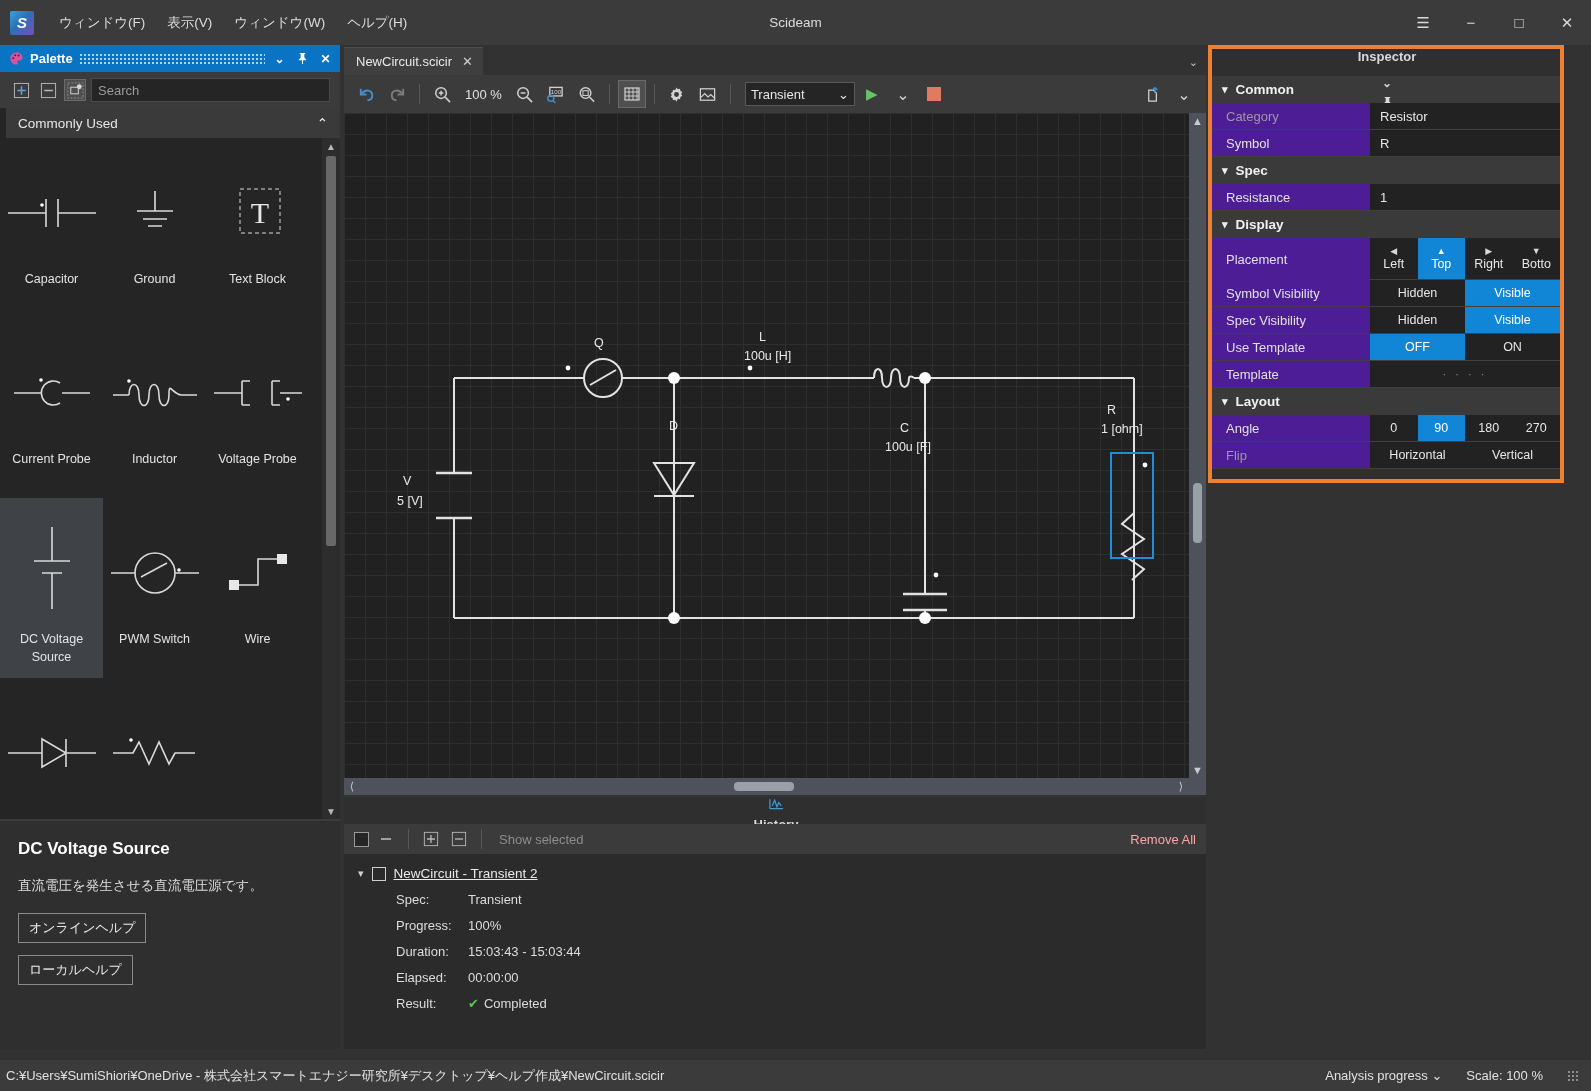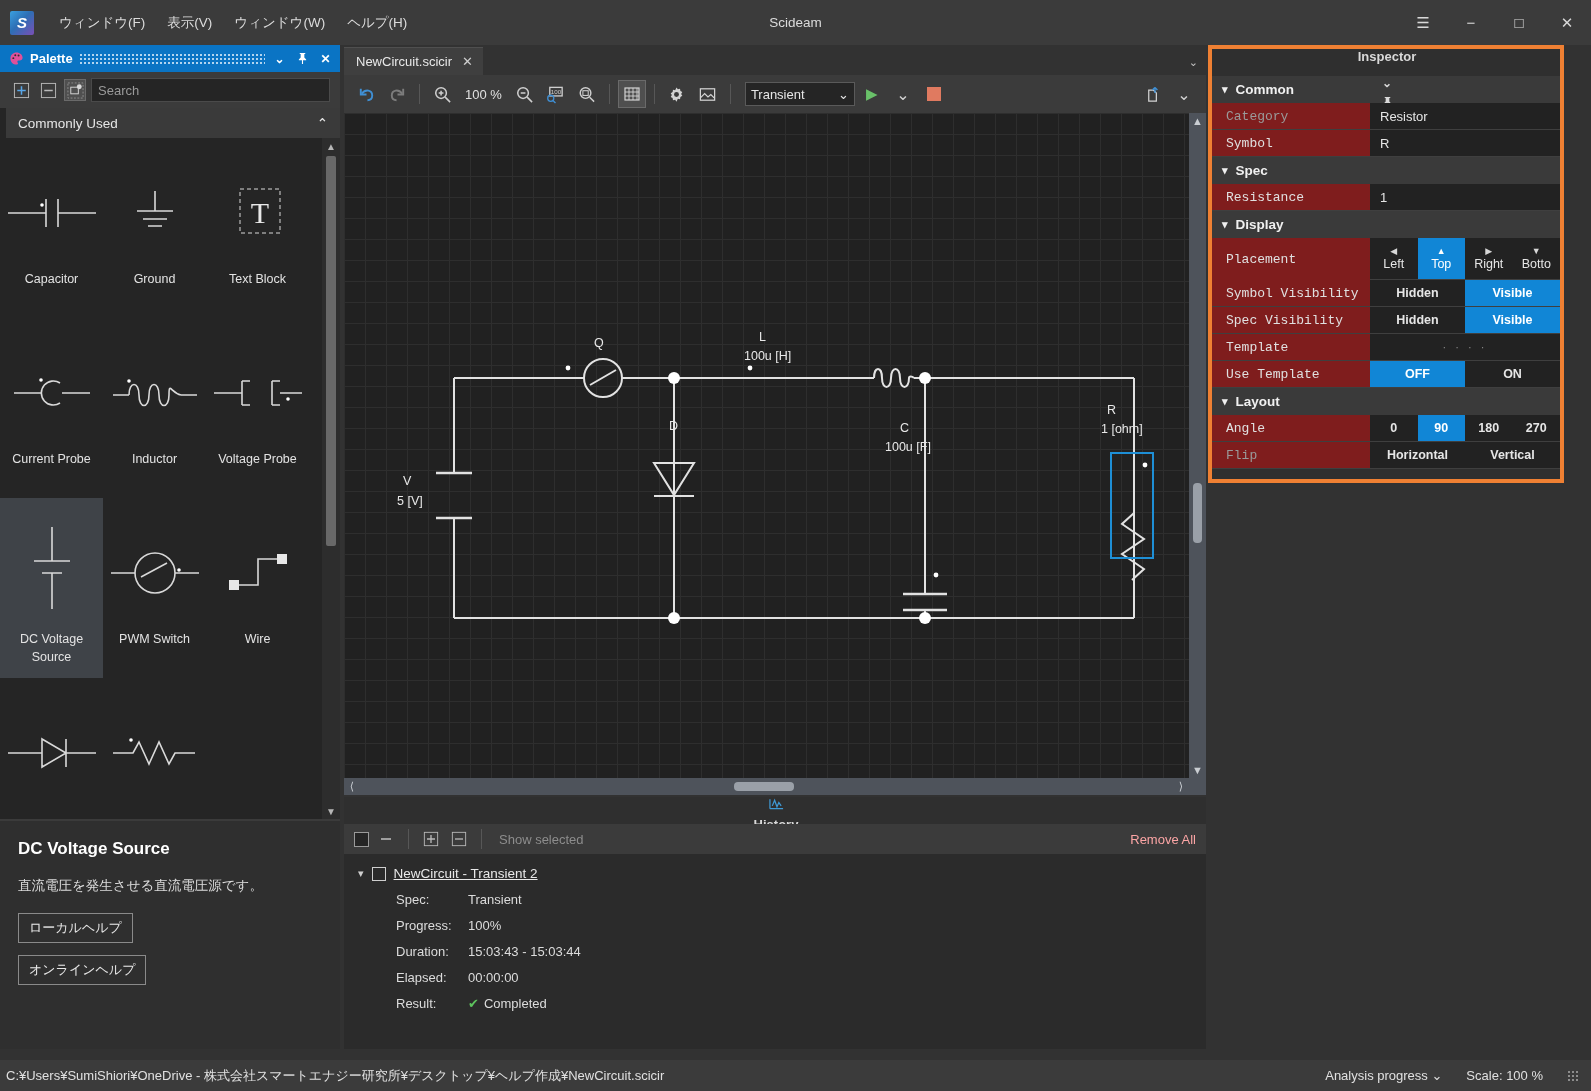--- a/index.html
+++ b/index.html
@@ -186,32 +186,32 @@
     position: absolute; left: 1208px; top: 45px; width: 356px; height: 438px;
     border: 4px solid #ef8033; background: #2f2f2f; overflow: hidden;
   }
   #inspector-inner { width: 100%; height: 100%; overflow: hidden; }
   .insp-group {
     height: 27px; display: flex; align-items: center; gap: 8px; padding-left: 10px;
     font-size: 13.5px; font-weight: bold; color: #f0f0f0; background: #3a3a3a;
   }
   .insp-row { display: flex; height: 27px; border-bottom: 1px solid #3f3f3f; }
   .insp-key {
-    width: 158px; background: #7f1d1d; display: flex; align-items: center; padding-left: 14px;
-    font-size: 13px; color: #e0e0e0; font-family: Liberation Mono, monospace;
+    width: 158px; background: #4c1d95; display: flex; align-items: center; padding-left: 14px;
+    font-size: 13px; color: #e0e0e0;
   }
   .insp-key.dim { color: #9a9a9a; }
   .insp-val {
     flex: 1; background: #222222; display: flex; align-items: center; padding-left: 10px;
     font-size: 13px; color: #e6e6e6;
   }
   .seg { flex: 1; background: #222222; display: flex; }
   .seg-item {
     flex: 1; display: flex; align-items: center; justify-content: center;
-    font-size: 12.5px; color: #e6e6e6; min-width: 0; white-space: nowrap; overflow: hidden; font-weight: bold;
+    font-size: 12.5px; color: #e6e6e6; min-width: 0; white-space: nowrap; overflow: hidden;
   }
   .seg-item.on { background: #1186d6; color: #ffffff; }
   .placement-row { height: 42px; }
   .placement-row .insp-key { height: 42px; }
   .place-seg { flex: 1; background: #222222; display: flex; }
   .place-item {
     flex: 1; display: flex; flex-direction: column; align-items: center; justify-content: center;
     font-size: 12.5px; color: #e6e6e6; gap: 1px; white-space: nowrap; overflow: hidden;
   }
   .place-item.on { background: #1186d6; color: #ffffff; }
@@ -425,22 +425,22 @@
       <div id="palette-scroll">
         <div class="sb-arrow">▲</div>
         <div id="palette-thumb"></div>
         <div class="sb-arrow" style="position:absolute;bottom:0;left:0;right:0;">▼</div>
       </div>
     </div>
 
     <div id="desc-panel">
       <div id="desc-title">DC Voltage Source</div>
       <div id="desc-text">直流電圧を発生させる直流電圧源です。</div>
+      <div><span class="help-btn">オンラインヘルプ</span></div>
       <div><span class="help-btn">ローカルヘルプ</span></div>
-      <div><span class="help-btn">オンラインヘルプ</span></div>
     </div>
   </div>
 
   <div id="editor">
     <div id="tabbar">
       <div class="doc-tab">
         <span>NewCircuit.scicir</span>
         <span class="tab-close">✕</span>
       </div>
       <span id="tabbar-chevron">⌄</span>
@@ -747,30 +747,30 @@
         </div>
       </div>
       <div class="insp-row">
         <div class="insp-key">Spec Visibility</div>
         <div class="seg">
           <div class="seg-item">Hidden</div>
           <div class="seg-item on">Visible</div>
         </div>
       </div>
       <div class="insp-row">
-        <div class="insp-key">Template</div>
-        <div class="insp-val" style="padding:0;">
-          <span class="tpl-dots">· · · ·</span>
-        </div>
-      </div>
-      <div class="insp-row">
         <div class="insp-key">Use Template</div>
         <div class="seg">
           <div class="seg-item on">OFF</div>
           <div class="seg-item">ON</div>
+        </div>
+      </div>
+      <div class="insp-row">
+        <div class="insp-key">Template</div>
+        <div class="insp-val" style="padding:0;">
+          <span class="tpl-dots">· · · ·</span>
         </div>
       </div>
 
       <div class="insp-group">
         <span style="font-size:11px;">▾</span>
         <span>Layout</span>
       </div>
       <div class="insp-row">
         <div class="insp-key">Angle</div>
         <div class="seg">

